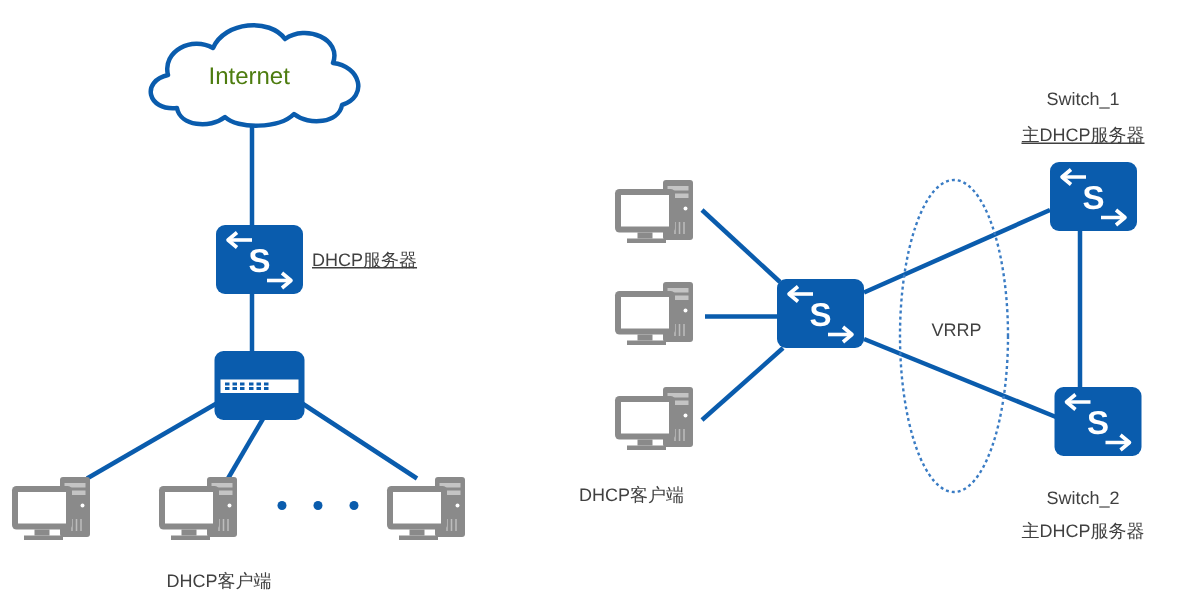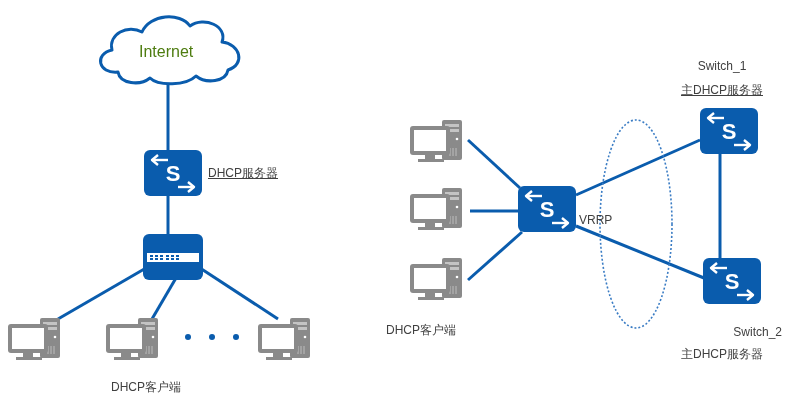--- a/index.html
+++ b/index.html
@@ -134,19 +134,19 @@
 </svg>
 
 <div class="cloud-text" style="left:139px; top:43px;">Internet</div>
 
 <div class="lbl" style="left:208px; top:163px;text-decoration:underline;">DHCP服务器</div>
 
 <div class="lbl" style="left:111px; top:377px;">DHCP客户端</div>
 
 <div class="lbl" style="left:386px; top:320px;">DHCP客户端</div>
 
-<div class="lbl" style="left:579px; top:210px;">VRRP</div>
+<div class="lbl" style="left:621px; top:210px;">VRRP</div>
 
 <div class="lbl lbl-center" style="left:662px; top:56px; width:120px;">Switch_1</div>
 <div class="lbl lbl-center" style="left:652px; top:80px; width:140px;text-decoration:underline;">主DHCP服务器</div>
 
-<div class="lbl lbl-center" style="left:662px; top:322px; width:120px;text-align:right;">Switch_2</div>
+<div class="lbl lbl-center" style="left:662px; top:322px; width:120px;">Switch_2</div>
 <div class="lbl lbl-center" style="left:652px; top:344px; width:140px;">主DHCP服务器</div>
 
 </body></html>

